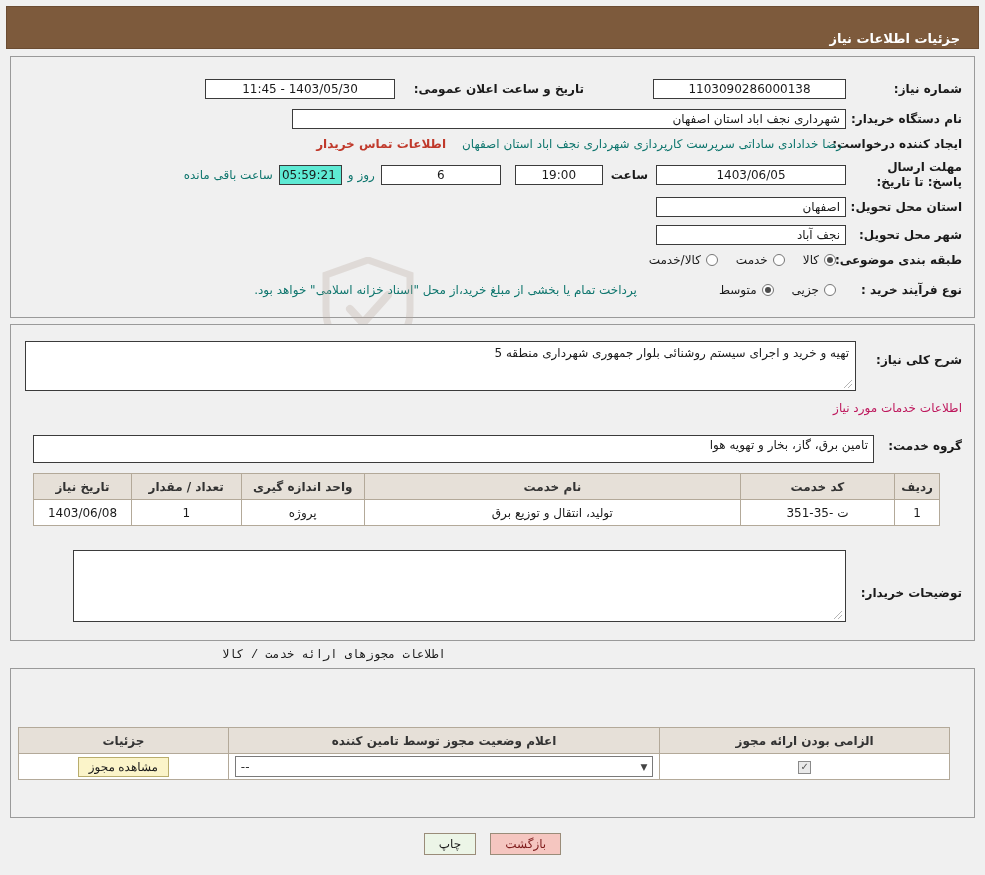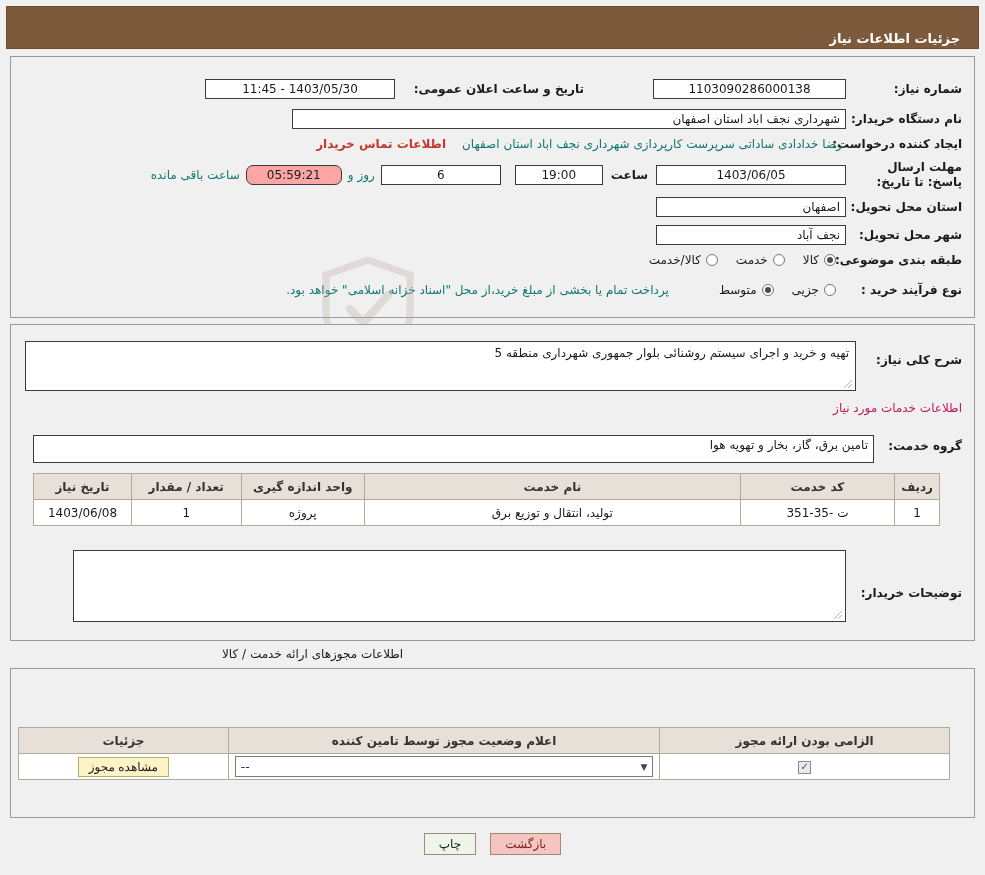--- a/index.html
+++ b/index.html
@@ -133,21 +133,21 @@
   .sel .caret { font-size: 9px; color: #444; }
 
   .chk {
     width: 13px; height: 13px; border: 1px solid #8a8a8a;
     background: #e9e9e9; display: inline-flex;
     align-items: center; justify-content: center;
     font-size: 10px; color: #555; line-height: 1;
   }
 
   .sectitle { font-size: 12px; font-weight: normal; color: #be185d; }
-  .outside-label { position: absolute; font-size: 12px; color: #1a1a1a; }
+  .outside-label { position: absolute; font-size: 12px; color: #1a1a1a; font-family: Liberation Mono, monospace; }
 </style>
 </head>
 <body>
 
 <div class="page">
 
   <div class="header">
     <div class="header-title">جزئیات اطلاعات نیاز</div>
   </div>
 
@@ -175,21 +175,21 @@
 
     <div class="row" style="top:103px; right:12px;">
       <div class="lbl" style="width:112px; line-height:15px; white-space:normal; text-align:right;">مهلت ارسال پاسخ: تا تاریخ:</div>
     </div>
     <div class="row" style="top:108px; right:128px;">
       <div class="fld" style="width:190px;">1403/06/05</div>
       <div class="lbl" style="margin-right:8px;">ساعت</div>
       <div class="fld" style="width:88px; margin-right:8px;">19:00</div>
       <div class="fld" style="width:120px; margin-right:14px;">6</div>
       <div class="plain" style="margin-right:6px;">روز و</div>
-      <div class="fld" style="width:96px; margin-right:6px; background:#fca5a5;border-radius:7px;">05:59:21</div>
+      <div class="fld" style="width:63px; margin-right:6px; background:#5eead4;">05:59:21</div>
       <div class="plain" style="margin-right:6px;">ساعت باقی مانده</div>
     </div>
 
     <div class="row" style="top:140px; right:12px;">
       <div class="lbl" style="width:112px;">استان محل تحویل:</div>
       <div class="fld right" style="width:190px; margin-right:4px;">اصفهان</div>
     </div>
 
     <div class="row" style="top:168px; right:12px;">
       <div class="lbl" style="width:112px;">شهر محل تحویل:</div>
@@ -214,21 +214,21 @@
       </div>
     </div>
 
     <div class="row" style="top:226px; right:12px;">
       <div class="lbl" style="width:112px;">نوع فرآیند خرید :</div>
       <div style="display:flex; align-items:center; margin-right:14px;">
         <span class="radio-wrap">
           <span class="radio"></span>
           <span class="radio-label">جزیی</span>
         </span>
-        <span class="radio-wrap" style="margin-left:28px;">
+        <span class="radio-wrap" style="margin-left:60px;">
           <span class="radio on"></span>
           <span class="radio-label">متوسط</span>
         </span>
         <span class="plain" style="margin-right:22px;">پرداخت تمام یا بخشی از مبلغ خرید،از محل "اسناد خزانه اسلامی" خواهد بود.</span>
       </div>
     </div>
 
     <div class="watermark">
       <svg class="wm-shield" viewBox="0 0 92 108">
         <path d="M46 3 L88 18 V54 C88 80 68 97 46 105 C24 97 4 80 4 54 V18 Z" fill="none" stroke="#b9aaa0" stroke-width="7"></path>

